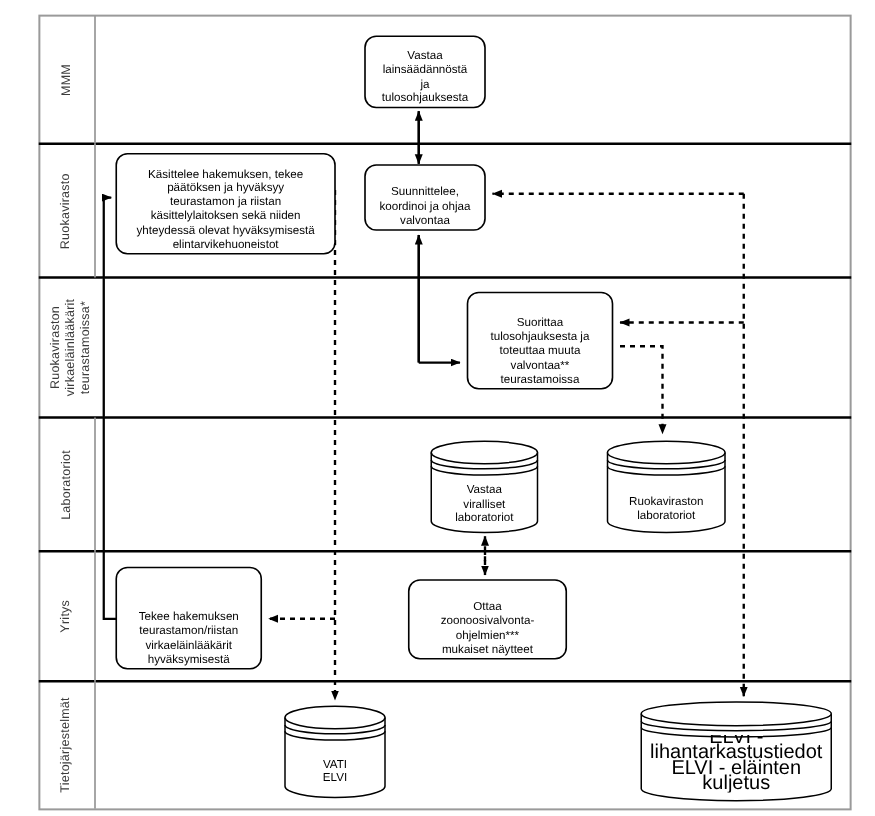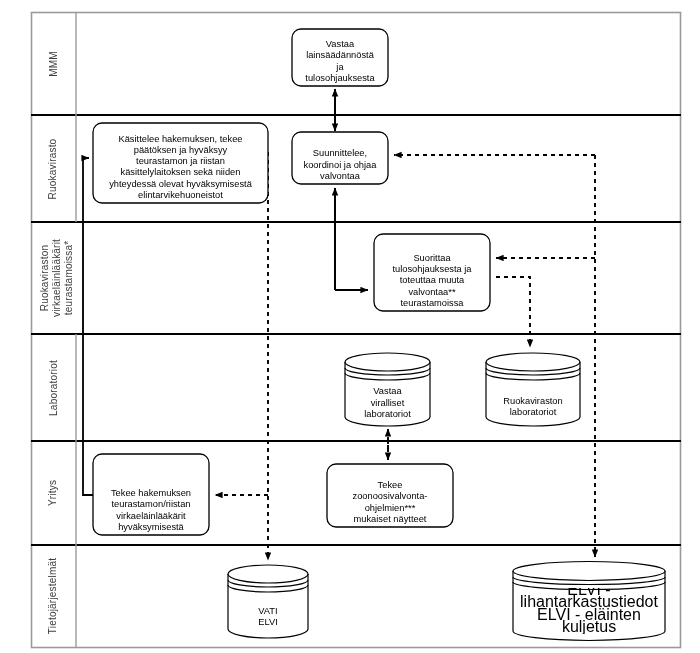--- a/index.html
+++ b/index.html
@@ -196,21 +196,21 @@
   <foreignObject x="95" y="456" width="112" height="77">
     <div xmlns="http://www.w3.org/1999/xhtml" class="fo-wrap">
       <div class="node-text">Tekee hakemuksen
 teurastamon/riistan
 virkaeläinlääkärit
 hyväksymisestä</div>
     </div>
   </foreignObject>
   <foreignObject x="329" y="466" width="122" height="59">
     <div xmlns="http://www.w3.org/1999/xhtml" class="fo-wrap">
-      <div class="node-text">Tekee
+      <div class="node-text">Ottaa
 zoonoosivalvonta-
 ohjelmien***
 mukaiset näytteet</div>
     </div>
   </foreignObject>
 
   <foreignObject x="346" y="380" width="83" height="40">
     <div xmlns="http://www.w3.org/1999/xhtml" class="fo-wrap">
       <div class="db-text">Vastaa
 viralliset

